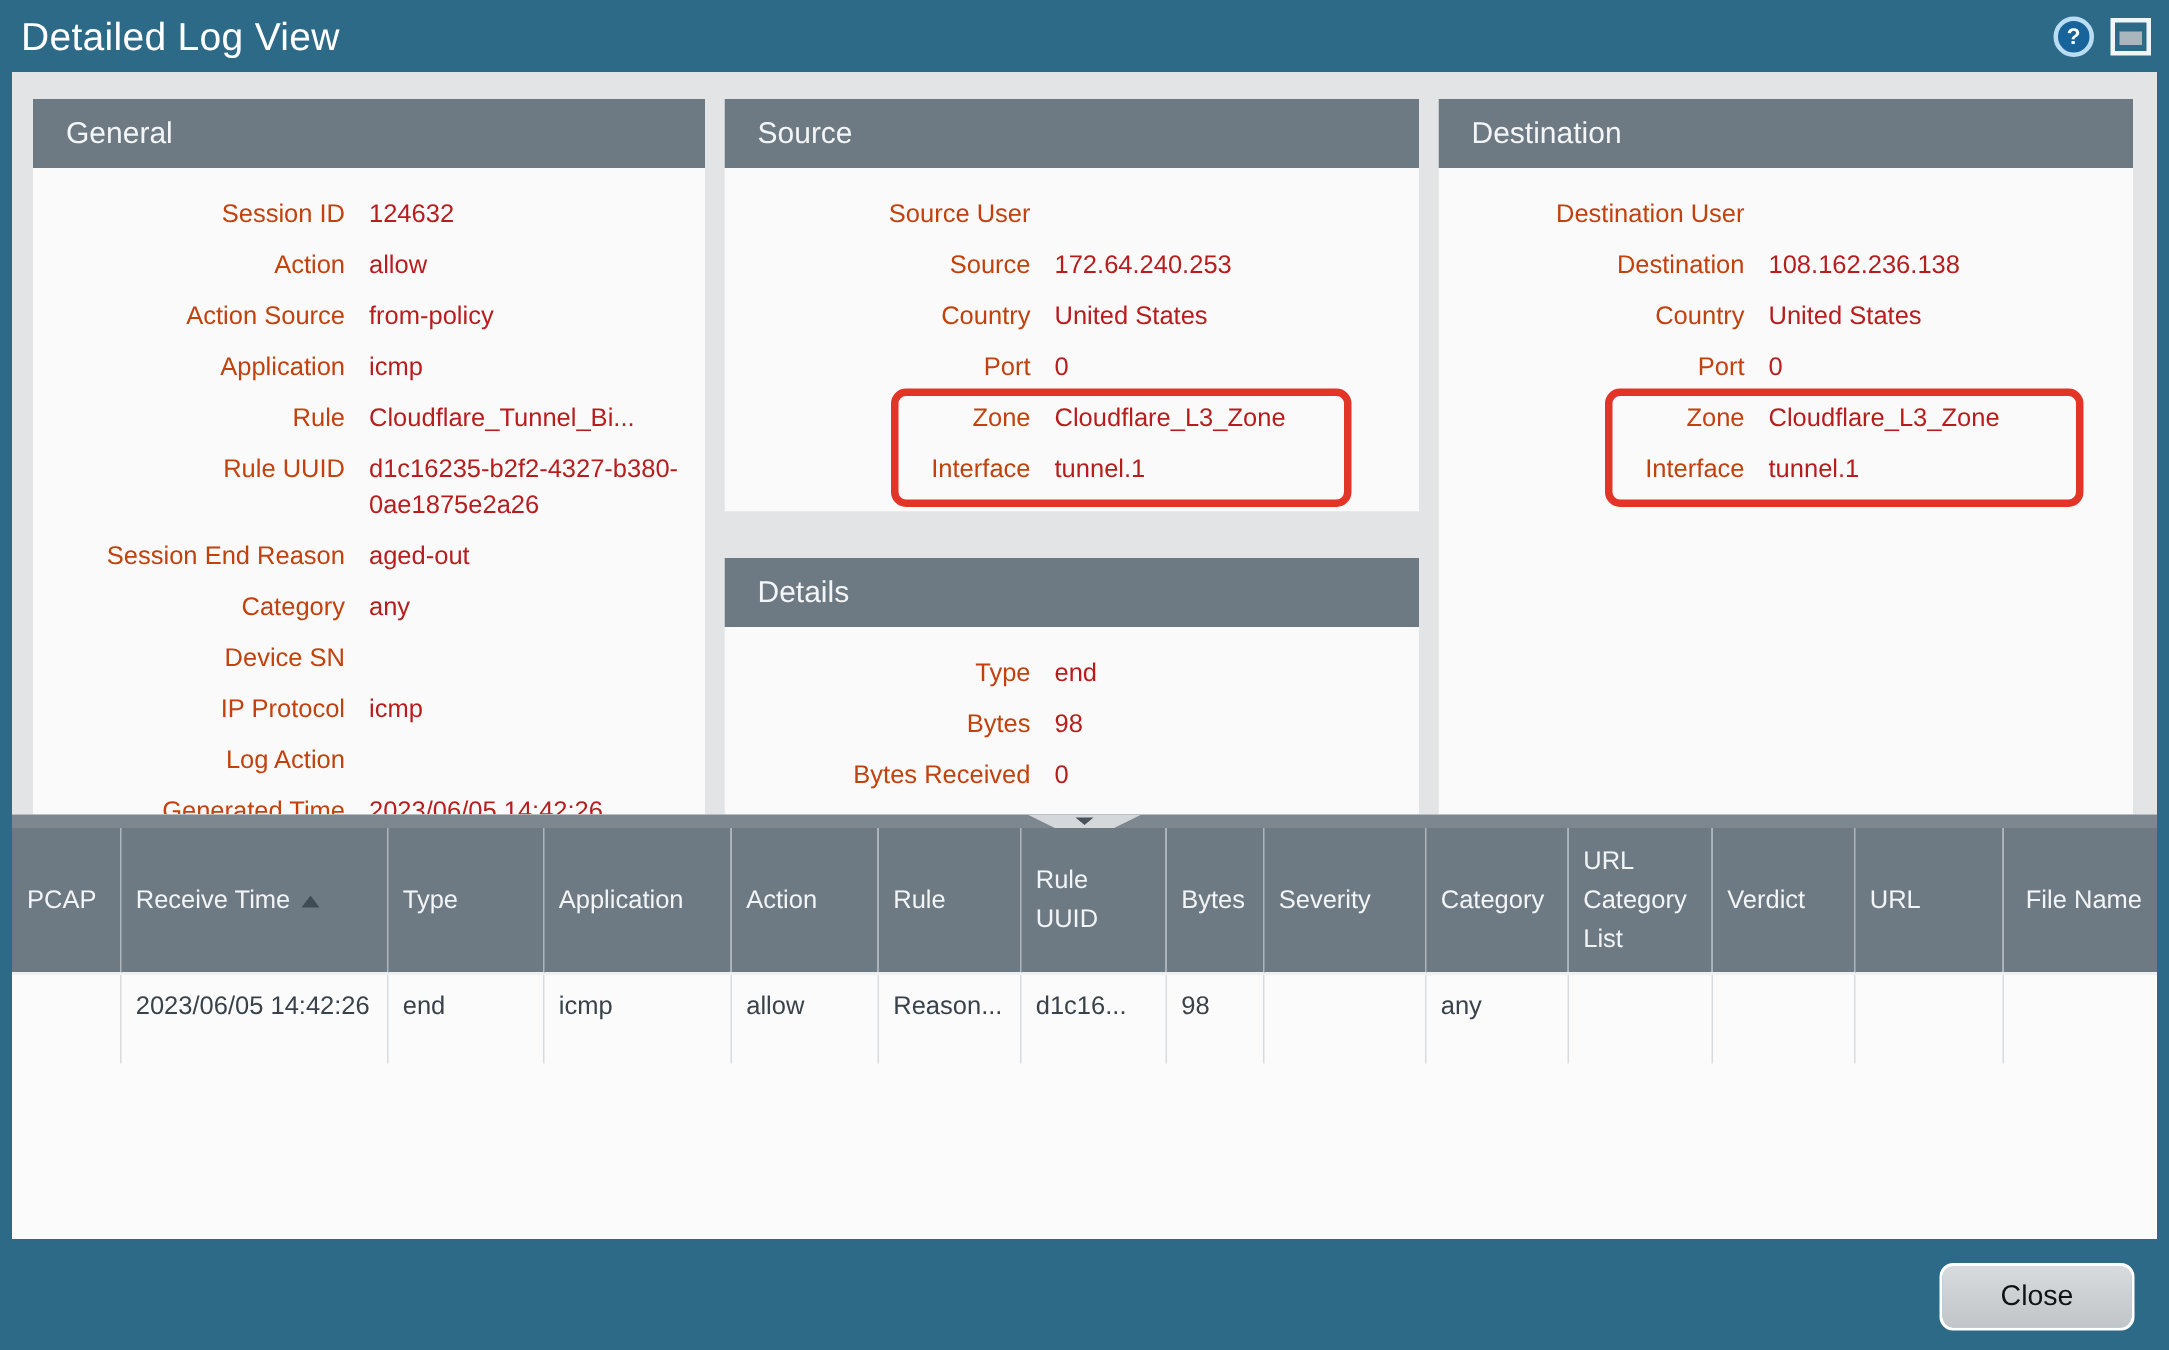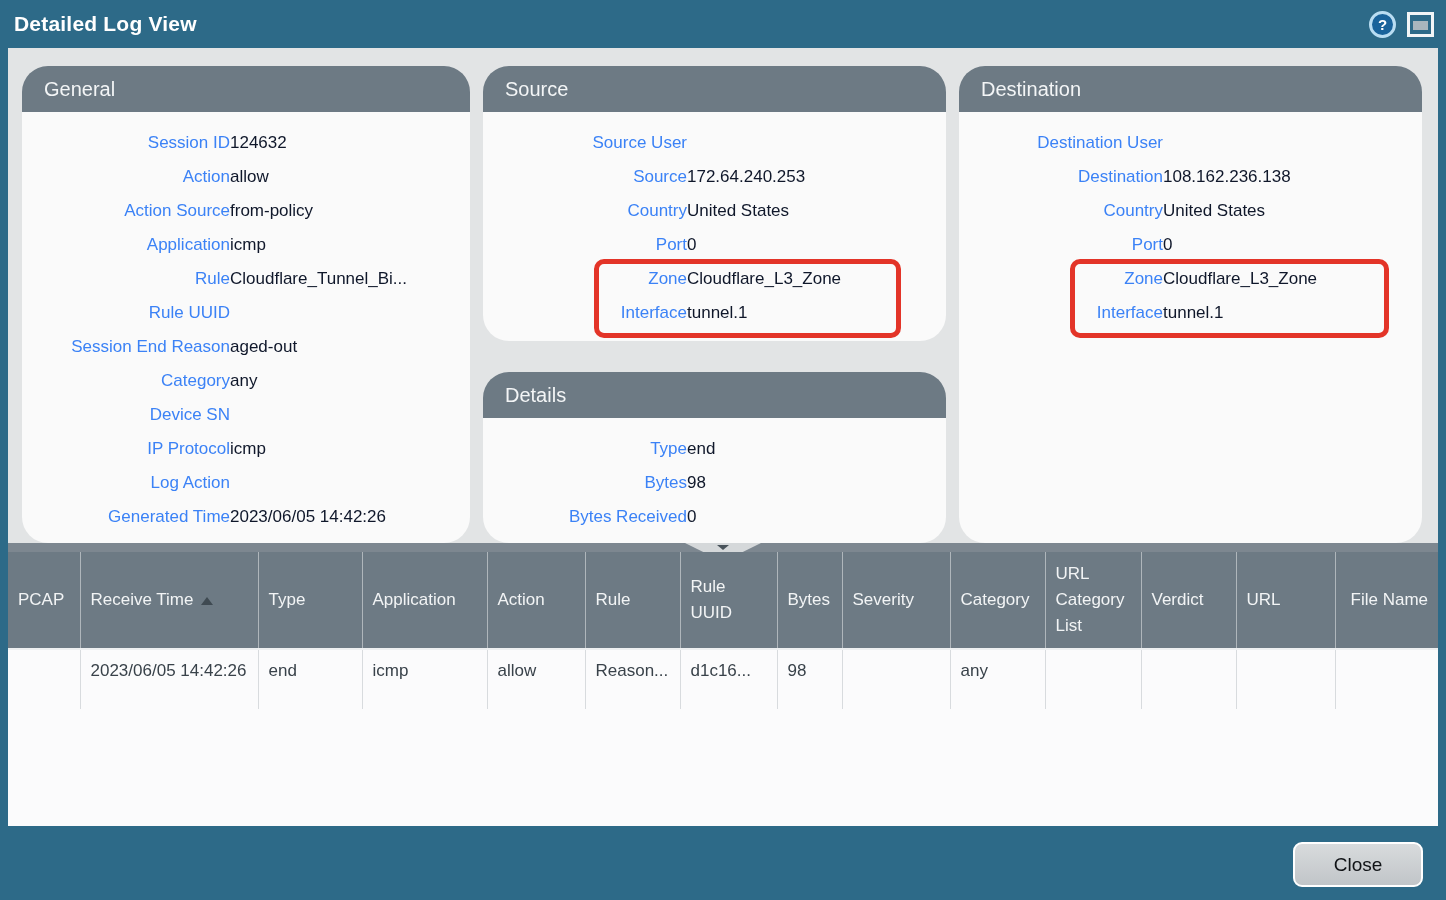--- a/index.html
+++ b/index.html
@@ -8,55 +8,55 @@
     position:relative;
     background:#2d6a88;
     font-family:"Liberation Sans", sans-serif;
     overflow:hidden;
   }
 
   
   .titlebar { position:absolute; top:0; left:0; right:0; height:48px; }
   .title {
     position:absolute; left:14px; top:0; line-height:48px;
-    color:#fff; font-size:21px; font-weight:700; letter-spacing:.2px;
+    color:#fff; font-size:26px; font-weight:400; letter-spacing:.2px;
   }
   .help-icon {
     position:absolute; right:50px; top:11px; width:27px; height:27px;
     border-radius:50%; background:#19639b; border:3px solid #b9ddf2;
     color:#fff; font-size:15px; font-weight:bold; text-align:center;
     line-height:21px; cursor:pointer;
   }
   .win-icon {
     position:absolute; right:12px; top:12px; width:27px; height:25px;
     border:3px solid #f2f5f6; background:transparent; cursor:pointer;
   }
   .win-icon .inner { width:15px; height:9px; background:#a9b6bd; margin:6px auto 0 auto; }
 
   
   .content {
     position:absolute; left:8px; right:8px; top:48px; bottom:74px;
     background:#e2e4e5; overflow:hidden;
   }
 
   
-  .panel { position:absolute; overflow:hidden;border-radius:26px; }
+  .panel { position:absolute; overflow:hidden; }
   .panel-header {
     height:46px; background:#6d7a84; color:#f3f5f6;
     font-size:20px; line-height:46px; padding-left:22px; font-weight:400;
   }
   .panel-body { background:#fafafa; padding-top:14px; height:calc(100% - 46px); overflow:hidden; }
   .kv-row { display:flex; padding:5px 0; }
   .kv-label {
-    flex:0 0 204px; text-align:right; color:#3b82f6;
+    flex:0 0 204px; text-align:right; color:#c2410c;
     font-size:17px; line-height:24px;
   }
   .panel-general .kv-label { flex-basis:208px; }
   .kv-value {
-    flex:1; margin-right:10px; color:#0f172a;
+    flex:1; margin-left:16px; margin-right:10px; color:#b91c1c;
     font-size:17px; line-height:24px; word-break:break-word;
   }
   #panel-general { left:14px; top:18px; width:448px; height:477px; }
   #panel-source { left:475px; top:18px; width:463px; height:275px; }
   #panel-details { left:475px; top:324px; width:463px; height:171px; }
   #panel-destination { left:951px; top:18px; width:463px; height:477px; }
 
   .highlight-box {
     position:absolute; border:5px solid #e33428; border-radius:10px;
     top:193px; height:79px; pointer-events:none;
@@ -152,20 +152,21 @@
     <span class="kv-value">icmp</span>
   </div>
 
   <div class="kv-row">
     <span class="kv-label">Rule</span>
     <span class="kv-value">Cloudflare_Tunnel_Bi...</span>
   </div>
 
   <div class="kv-row">
     <span class="kv-label">Rule UUID</span>
+    <span class="kv-value">d1c16235-b2f2-4327-b380-0ae1875e2a26</span>
   </div>
 
   <div class="kv-row">
     <span class="kv-label">Session End Reason</span>
     <span class="kv-value">aged-out</span>
   </div>
 
   <div class="kv-row">
     <span class="kv-label">Category</span>
     <span class="kv-value">any</span>

